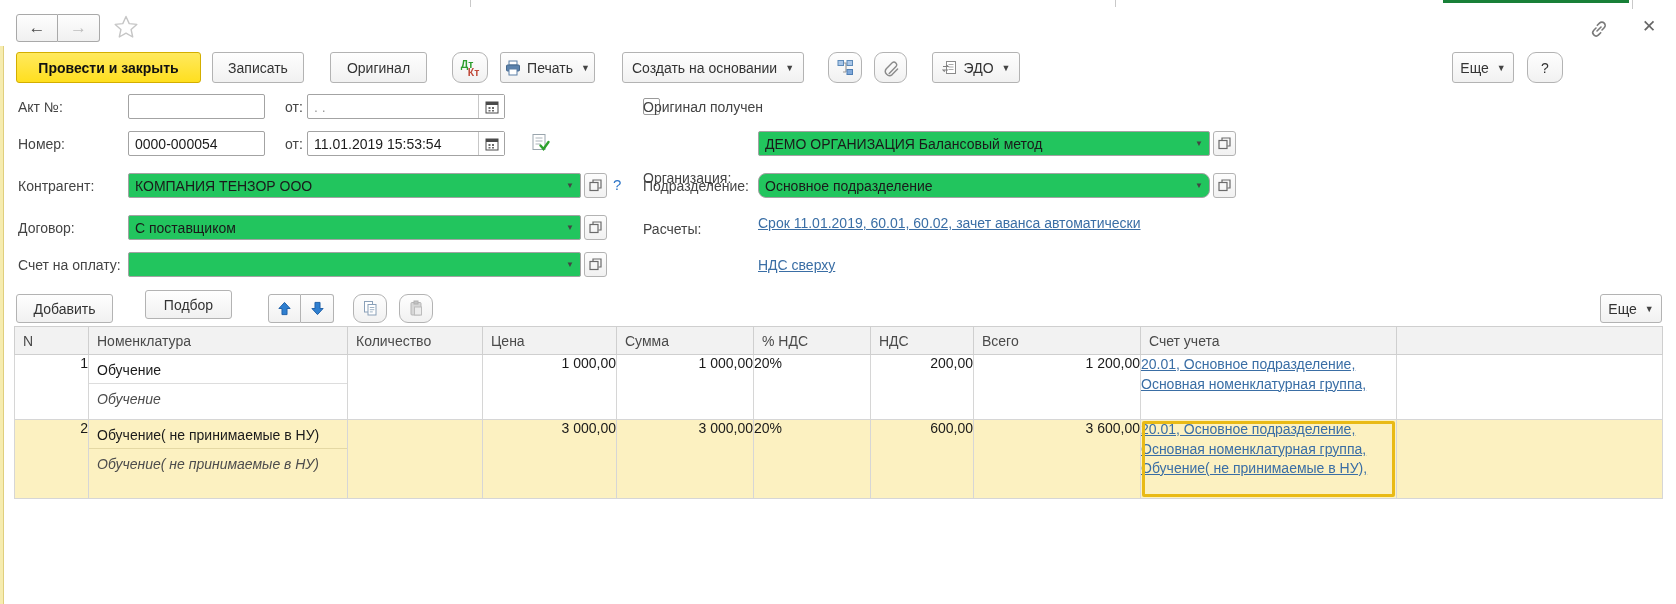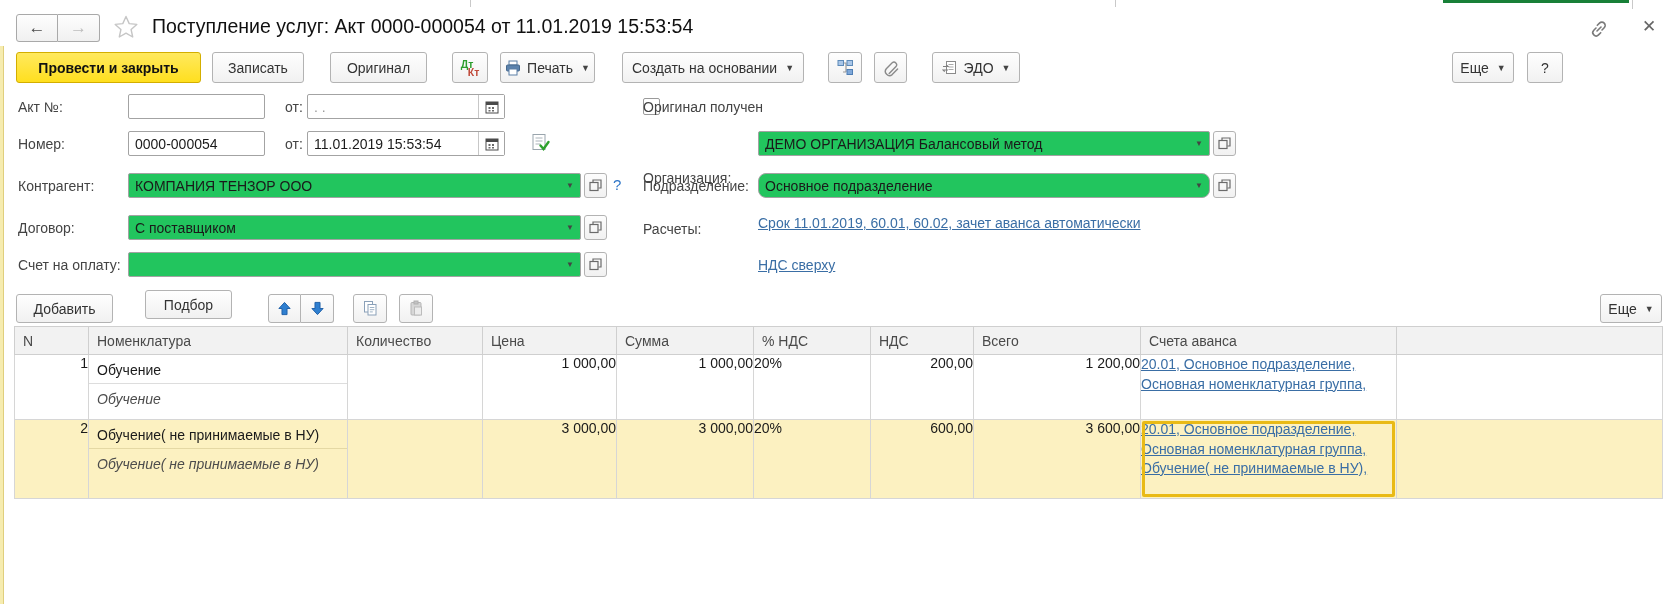--- a/index.html
+++ b/index.html
@@ -51,21 +51,21 @@
   .help-q { position:absolute; font-size:15px; color:#2f76c8; cursor:pointer; }
   .checkbox { position:absolute; width:17px; height:17px; border:1px solid #9a9a9a; border-radius:2px; background:#fff; cursor:pointer; }
   .blue-link { font-size:14px; color:#3a6ea5; text-decoration:underline; cursor:pointer; white-space:nowrap; }
   .linkpos { position:absolute; }
 
   
   .arrow-group { position:absolute; display:flex; }
   .arrow-group .btn { position:static; width:33px; padding:0; }
   .arrow-group .btn:first-child { border-radius:3px 0 0 3px; }
   .arrow-group .btn:last-child { border-radius:0 3px 3px 0; border-left:none; }
-  .btn.icon-only { width:34px; padding:0; }
+  .btn.icon-only { width:34px; padding:0;border-radius:9px; }
   .btn.disabled { cursor:default; }
 
   
   .grid { position:absolute; left:14px; top:326px; width:1648px; border-collapse:collapse; table-layout:fixed; font-size:14px; }
   .grid th { background:#f2f2f2; color:#4a4a4a; font-weight:normal; text-align:left; height:28px; padding:0 0 0 8px; border:1px solid #cfcfcf; white-space:nowrap; overflow:hidden; }
   .grid td { border:1px solid #d6d6d6; border-top:none; vertical-align:top; padding:0; overflow:hidden; }
   .grid tr.r1 td { height:65px; background:#fff; }
   .grid tr.r2 td { height:79px; background:#fcf1c1; }
   .cell-num { text-align:right; padding:7px 8px 0 0; color:#1a1a1a; }
   .cell-n { text-align:right; padding:7px 10px 0 0; color:#1a1a1a; }
@@ -100,21 +100,20 @@
         </div>
       <div class="nav-btn fwd">
           <span>→</span>
         </div>
     </div>
     <div class="star">
       <svg width="28" height="28" viewBox="0 0 28 28">
           <path d="M14 3.5 L17.2 10.6 L24.8 11.4 L19.1 16.5 L20.7 24 L14 20.1 L7.3 24 L8.9 16.5 L3.2 11.4 L10.8 10.6 Z" fill="#fff" stroke="#c6c6c6" stroke-width="1.4" stroke-linejoin="round"></path>
         </svg>
     </div>
-    <div class="title">Поступление услуг: Акт 0000-000054 от 11.01.2019 15:53:54</div>
     <div class="win-ico link">
       <svg width="22" height="22" viewBox="0 0 22 22" fill="none" stroke="#7a7a7a" stroke-width="1.6" stroke-linecap="round">
           <path d="M9 13 L13 9"></path>
           <path d="M8 10 l-2.2 2.2 a3.3 3.3 0 0 0 4.7 4.7 L12.7 14.7"></path>
           <path d="M14 12 l2.2 -2.2 a3.3 3.3 0 0 0 -4.7 -4.7 L9.3 7.3"></path>
         </svg>
     </div>
     <div class="win-ico close">✕</div>
   </div>
 
@@ -361,21 +360,21 @@
     <thead>
       <tr>
         <th>N</th>
         <th>Номенклатура</th>
         <th>Количество</th>
         <th>Цена</th>
         <th>Сумма</th>
         <th>% НДС</th>
         <th>НДС</th>
         <th>Всего</th>
-        <th>Счета аванса</th>
+        <th>Счет учета</th>
         <th></th>
       </tr>
     </thead>
     <tbody>
       <tr class="r1">
         <td class="cell-n">1</td>
         <td>
           <div class="nom-name">Обучение</div>
           <div class="nom-desc">Обучение</div>
         </td>

